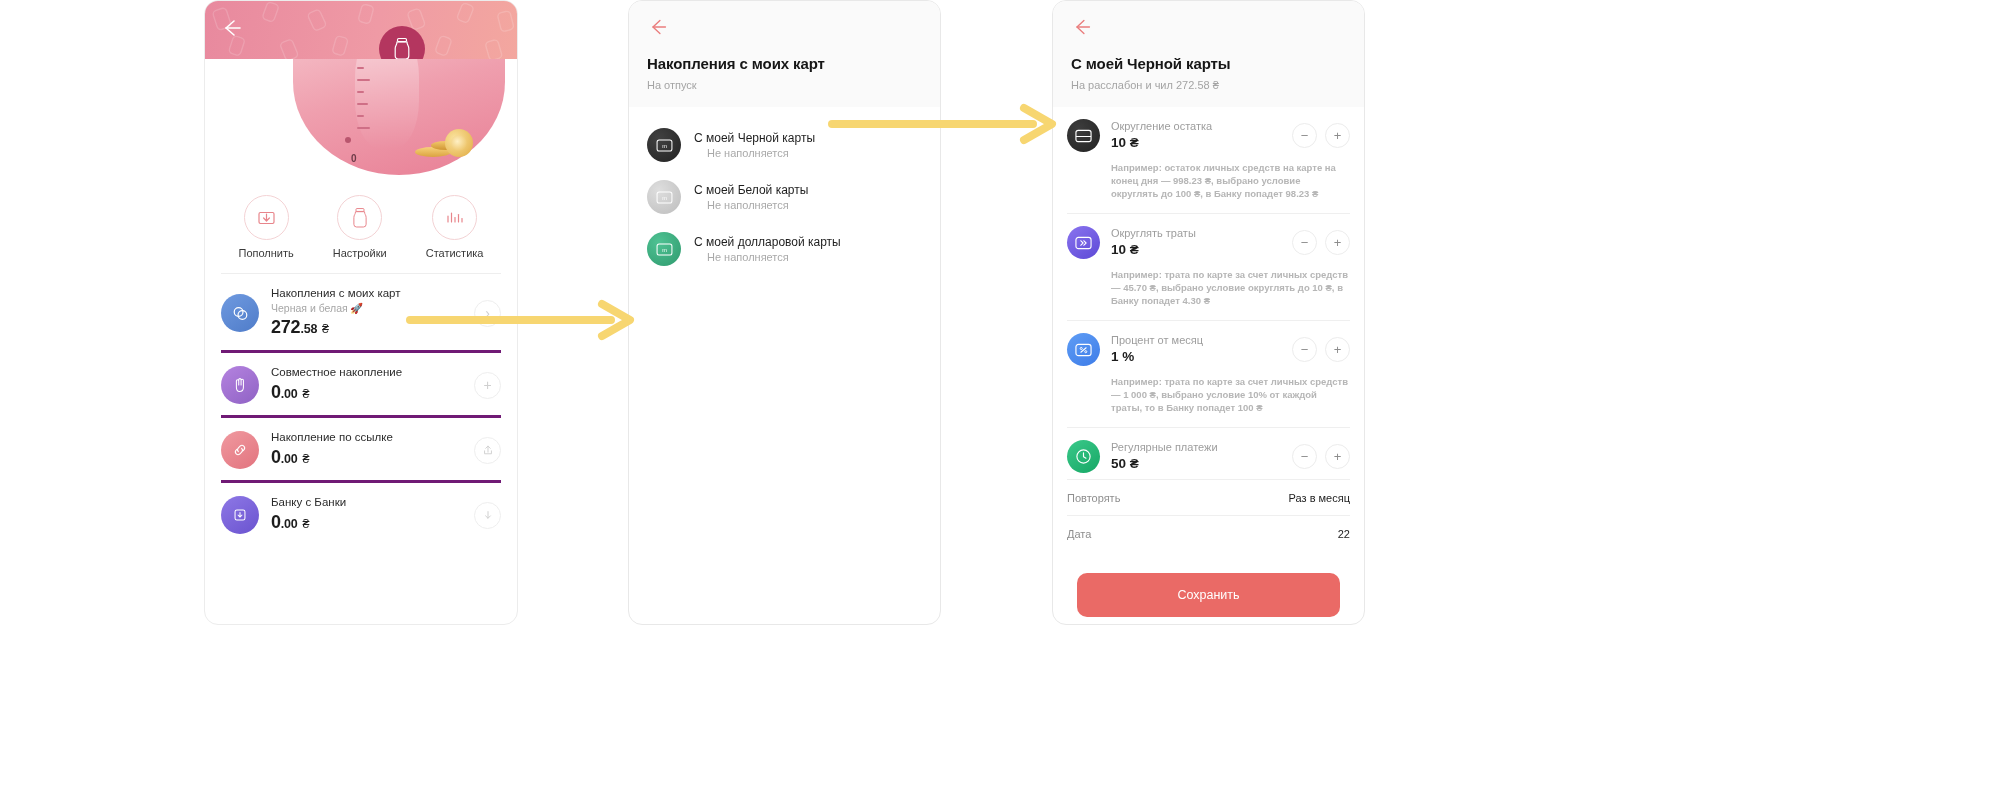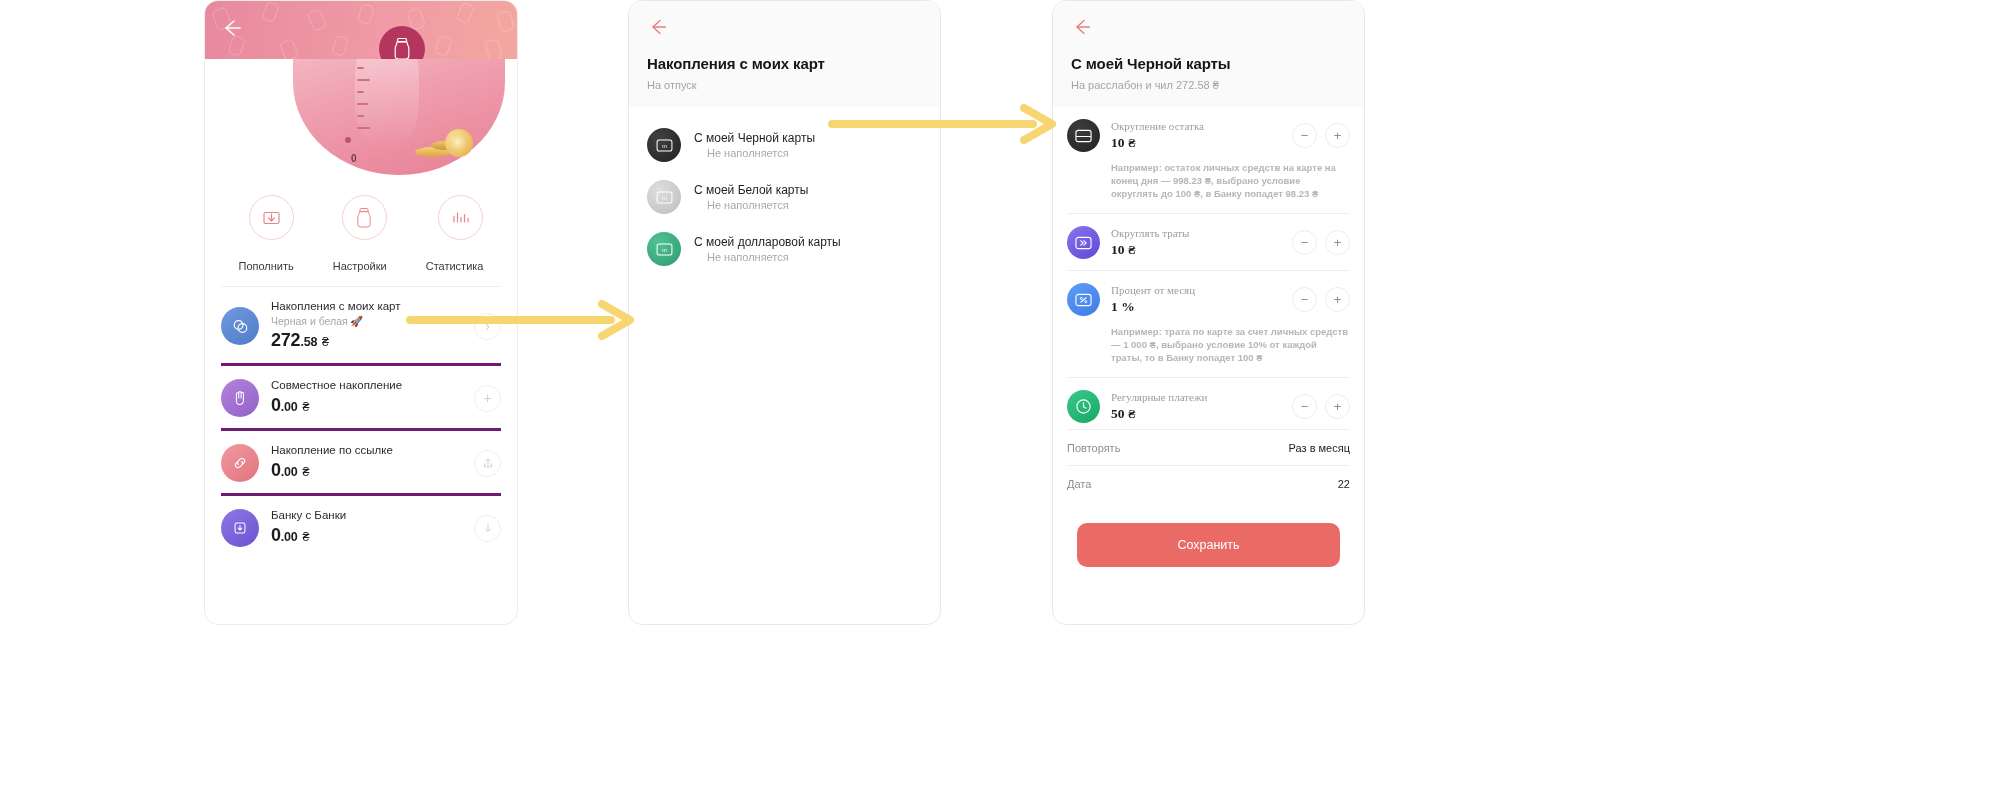--- a/index.html
+++ b/index.html
@@ -44,21 +44,21 @@
     background:linear-gradient(180deg, rgba(255,255,255,.38), rgba(255,255,255,0));
     border-radius:40%; }
   .jar-scale { position:absolute; left:152px; top:-16px; width:2px; height:112px; }
   .jar-scale i { position:absolute; left:0; width:13px; height:2px; background:#cf6f86; border-radius:1px;}
   .jar-zero { position:absolute; left:146px; top:94px; font-size:10px; color:#6d3b48; font-weight:700;}
   .jar-dot { position:absolute; left:140px; top:78px; width:6px; height:6px; border-radius:50%; background:#b9566e;}
   .coins { position:absolute; left:196px; top:62px; }
   .coin { position:absolute; border-radius:50%; }
 
   .p1-actions { display:flex; justify-content:space-around; padding:16px 14px 4px; background:#fff;}
-  .action { display:flex; flex-direction:column; align-items:flex-end; gap:20px; cursor:pointer;}
+  .action { display:flex; flex-direction:column; align-items:center; gap:7px; cursor:pointer;}
   .action-circle {
     width:45px; height:45px; border-radius:50%; border:1px solid #f3d2d4;
     display:flex; align-items:center; justify-content:center;
   }
   .action-label { font-size:11px; color:#3a3a3a; }
 
   .p1-list { padding: 10px 16px 0; }
   .row {
     display:flex; align-items:center; gap:12px;
     border-top:3px solid #701a75; padding:12px 0 10px; position:relative;
@@ -95,21 +95,21 @@
   #panel3 { left:1052px; top:0; width:313px; height:625px; }
   .p3-head { background:#fafafa; padding:14px 18px 16px;}
   .p3-list { padding: 0 14px; }
   .setting {
     border-bottom:1px solid #efefef; padding: 12px 0 11px;
   }
   .setting:last-of-type { border-bottom:none; }
   .setting-main { display:flex; align-items:center; gap:11px;}
   .set-avatar { width:33px; height:33px; border-radius:50%; flex:0 0 33px;
     display:flex; align-items:center; justify-content:center;}
-  .set-body { flex:1 1 auto; min-width:0;font-family:Liberation Serif, serif;}
+  .set-body { flex:1 1 auto; min-width:0;}
   .set-label { font-size:11px; color:#9d9d9d; line-height:15px;}
   .set-value { font-size:13.5px; color:#1c1c1c; font-weight:700; line-height:18px;}
   .steppers { display:flex; gap:8px; flex:0 0 auto;}
   .stepper {
     width:25px; height:25px; border-radius:50%; border:1px solid #ececec; background:#fff;
     display:flex; align-items:center; justify-content:center; color:#8c8c8c; font-size:13px;
     cursor:pointer; line-height:1;
   }
   .set-hint { font-size:9.5px; color:#b6b6b6; line-height:13px; margin:9px 0 2px 44px;font-weight:bold; }
   .kv-row { display:flex; align-items:center; justify-content:space-between;
@@ -383,20 +383,21 @@
           </div>
           <div class="set-body">
             <div class="set-label">Округлять траты</div>
             <div class="set-value">10 ₴</div>
           </div>
           <div class="steppers">
             <div class="stepper">−</div>
             <div class="stepper">+</div>
           </div>
         </div>
+        <div class="set-hint">Например: трата по карте за счет личных средств — 45.70 ₴, выбрано условие округлять до 10 ₴, в Банку попадет 4.30 ₴</div>
       </div>
 
       <div class="setting">
         <div class="setting-main">
           <div class="set-avatar" style="background:linear-gradient(145deg,#5f9df5,#3d7ce8)">
             <svg width="17" height="14" viewBox="0 0 18 14">
               <rect x="1" y="1" width="16" height="12" rx="2.6" fill="none" stroke="#fff" stroke-width="1.2"></rect>
               <path d="M6.2 9.4 L11.8 4.6" stroke="#fff" stroke-width="1.1" stroke-linecap="round"></path>
               <circle cx="6.6" cy="5.4" r="1.1" fill="none" stroke="#fff" stroke-width="1"></circle>
               <circle cx="11.4" cy="8.8" r="1.1" fill="none" stroke="#fff" stroke-width="1"></circle>

